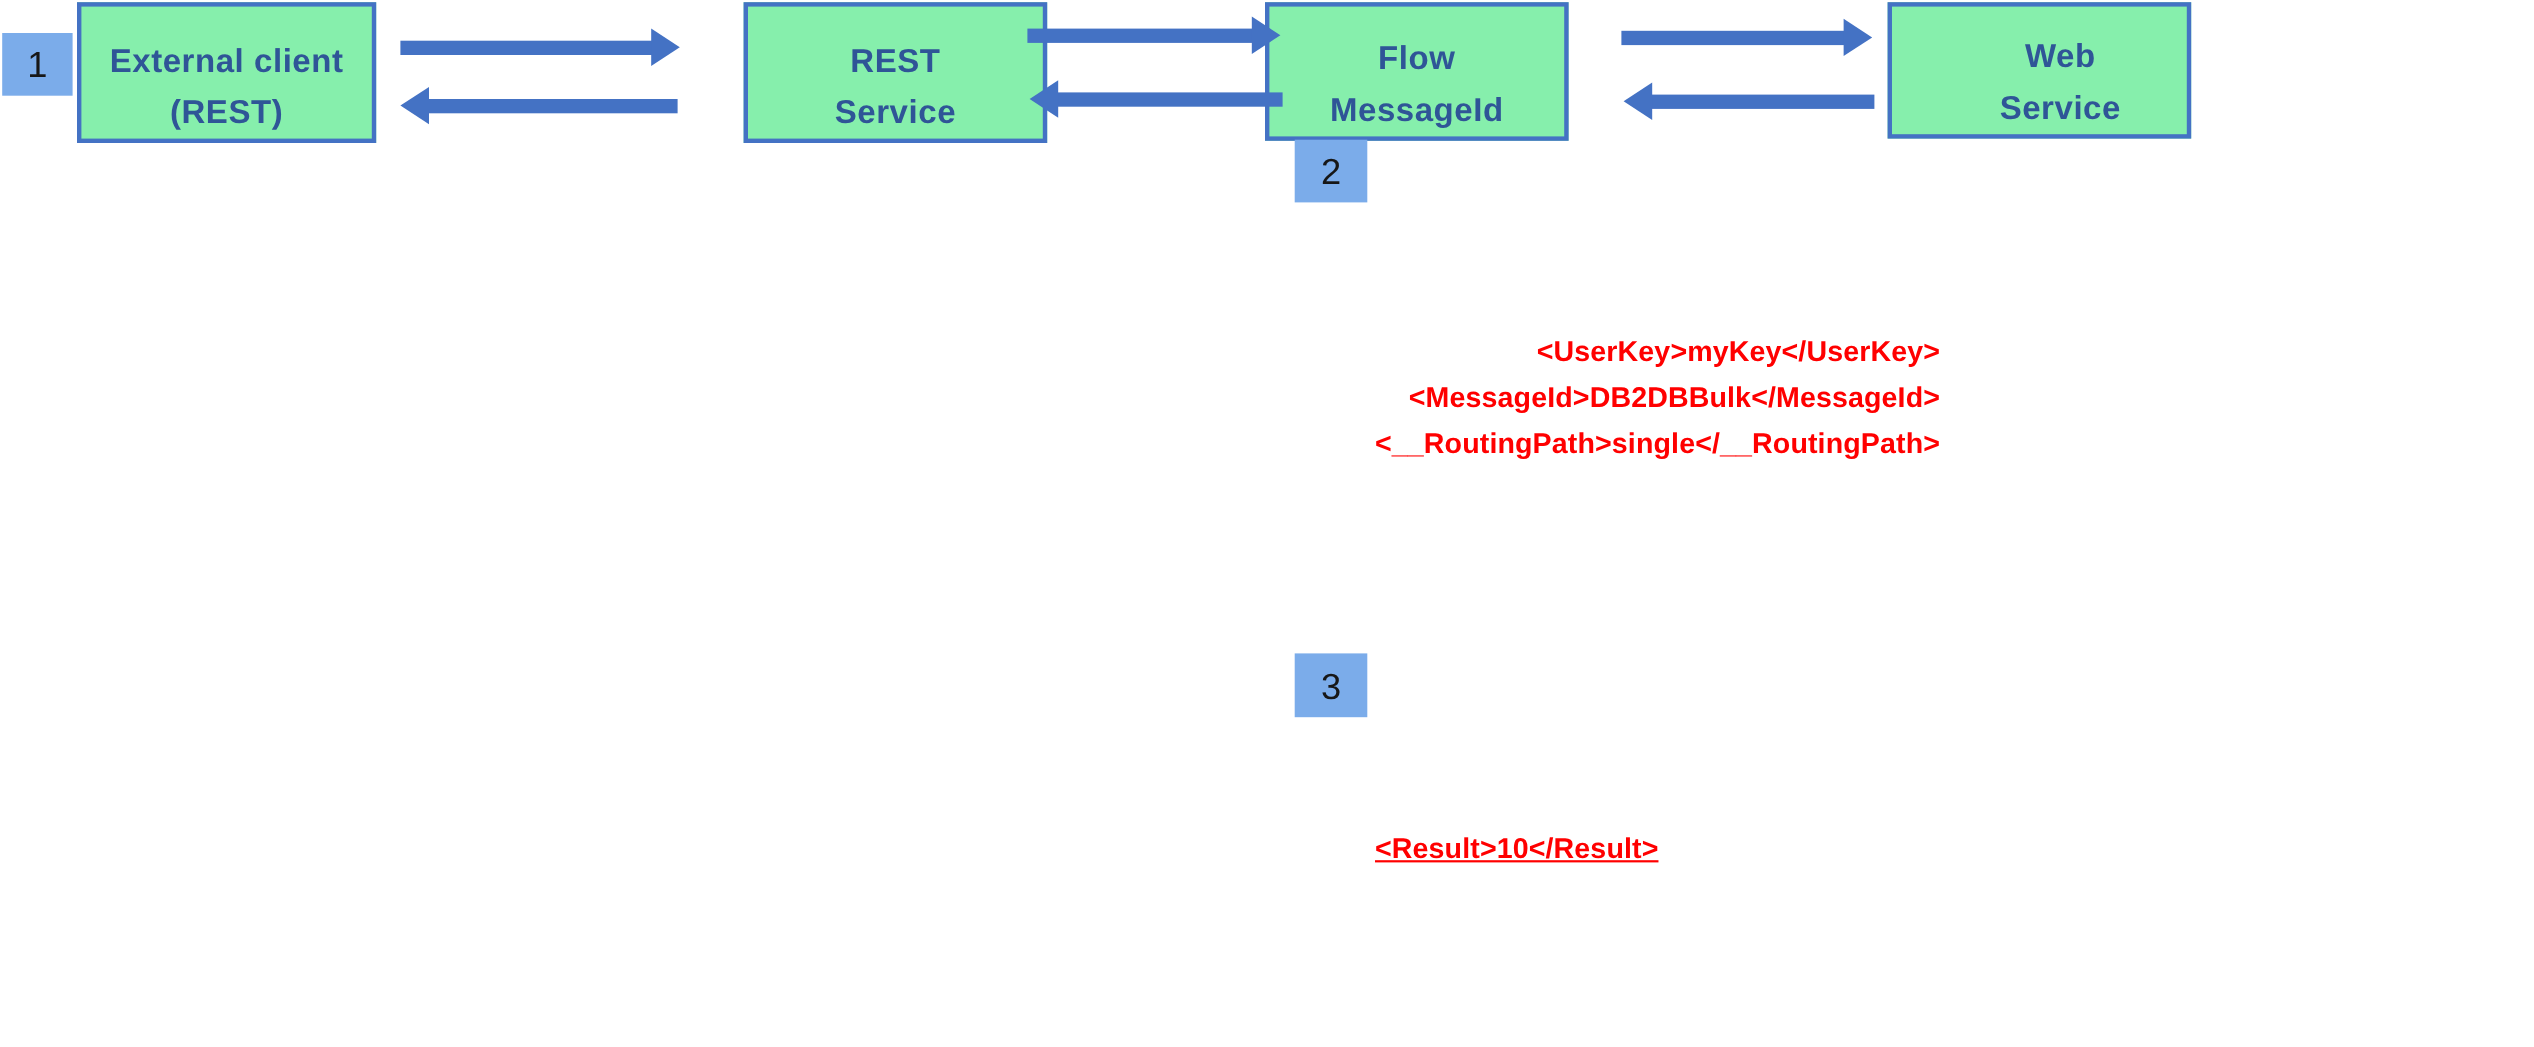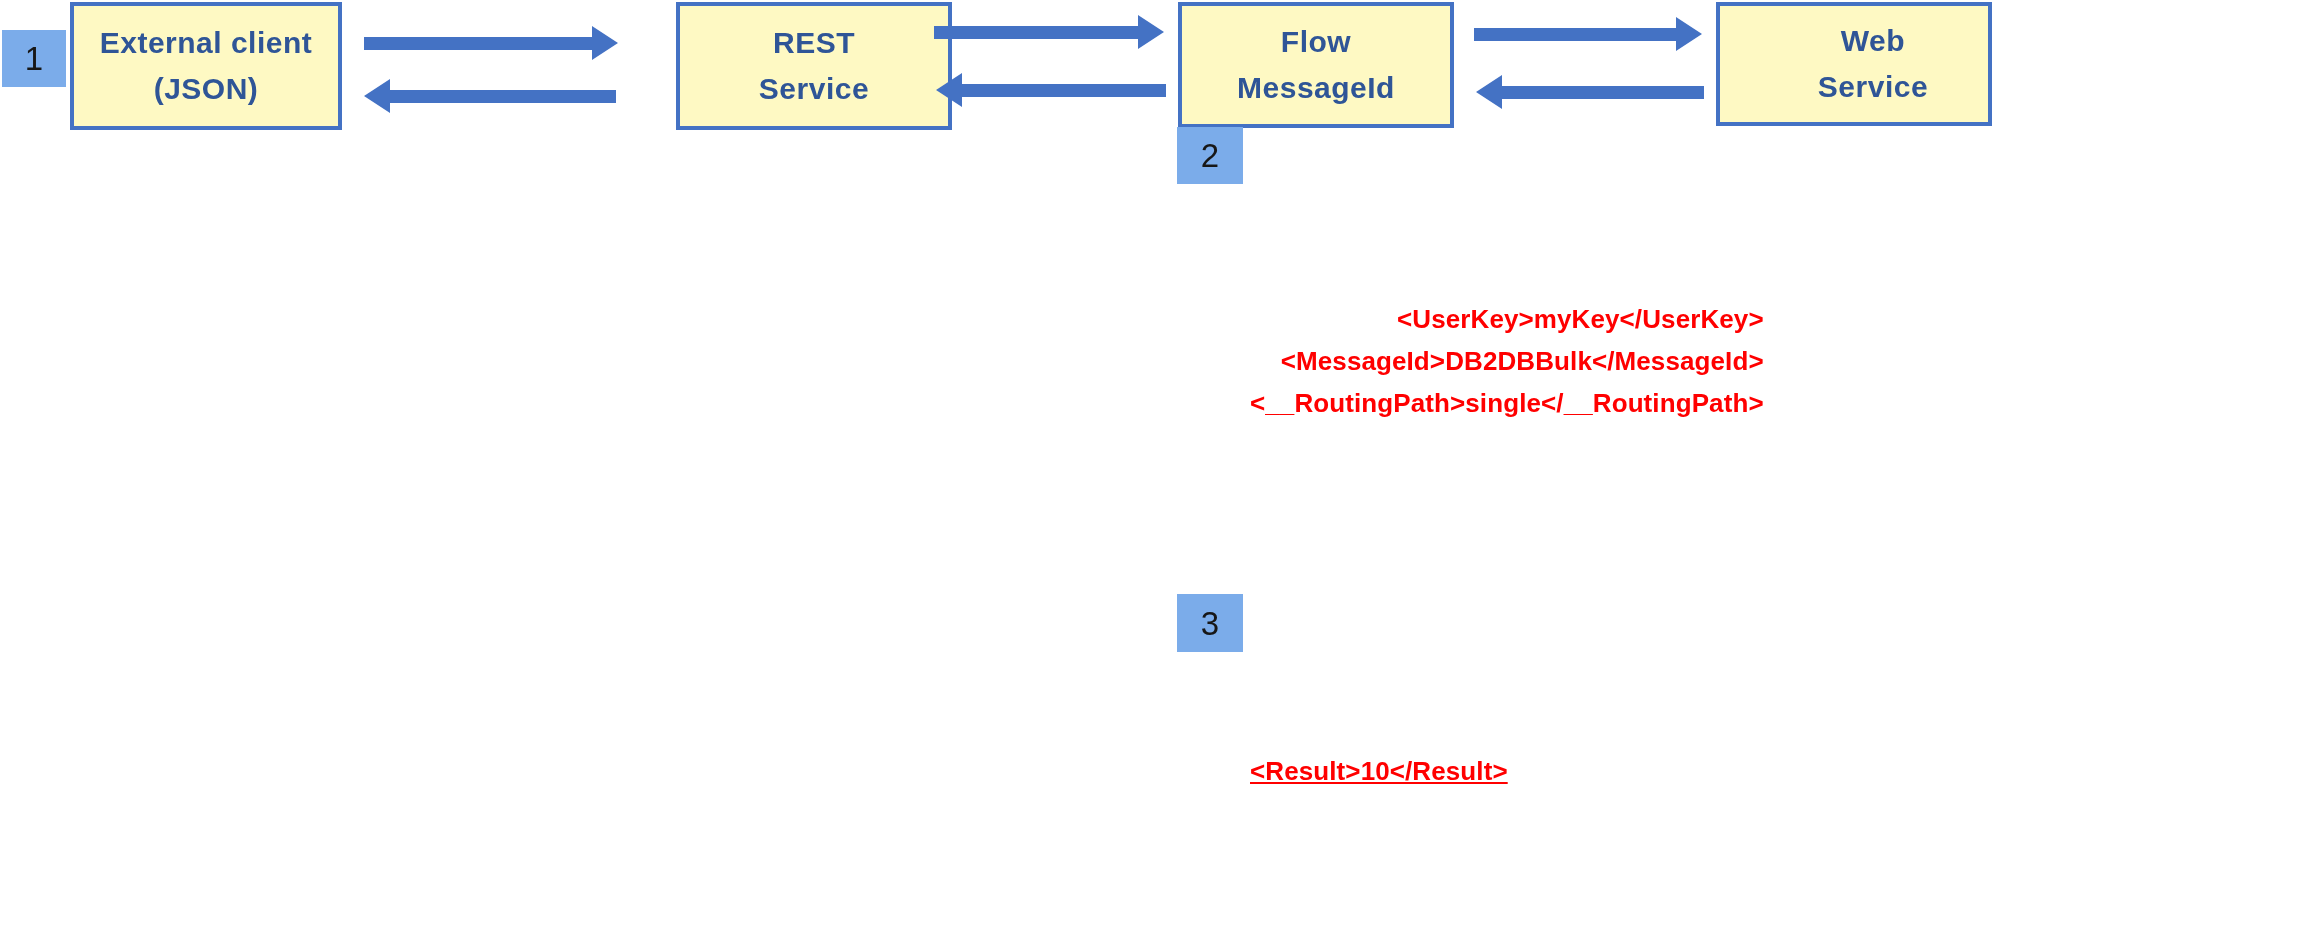--- a/index.html
+++ b/index.html
@@ -17,25 +17,25 @@
     height: 952px;
     background: #ffffff;
     overflow: hidden;
   }
 
   
   .node-box {
     position: absolute;
     box-sizing: border-box;
     border: 4px solid #4472c4;
-    background: #fef9c3;
+    background: #86efac;
     display: flex;
     flex-direction: column;
     align-items: center;
-    justify-content: center;
+    justify-content: flex-end;
   }
   .node-line {
     color: #2f5597;
     font-size: 30px;
     font-weight: 700;
     line-height: 1.55;
     letter-spacing: 0.5px;
     white-space: nowrap;
   }
 
@@ -96,29 +96,29 @@
   }
   .annotation .ann-line { display: block; }
 </style>
 </head>
 <body>
 
 <div id="canvas">
 
   <div class="node-box" style="left:70px; top:2px; width:272px; height:128px;">
     <span class="node-line">External  client</span>
-    <span class="node-line">(JSON)</span>
+    <span class="node-line">(REST)</span>
   </div>
 
   <div class="node-box" style="left:640px; top:2px; width:276px; height:128px;margin-left:36px;">
     <span class="node-line">REST</span>
     <span class="node-line">Service</span>
   </div>
 
-  <div class="node-box" style="left:1178px; top:2px; width:276px; height:126px;">
+  <div class="node-box" style="left:1150px; top:2px; width:276px; height:126px;">
     <span class="node-line">Flow</span>
     <span class="node-line">MessageId</span>
   </div>
 
   <div class="node-box" style="left:1716px; top:2px; width:276px; height:124px;padding-left:38px;">
     <span class="node-line">Web</span>
     <span class="node-line">Service</span>
   </div>
 
   <div class="arrow right" style="left:364px; top:43px; width:254px;">

